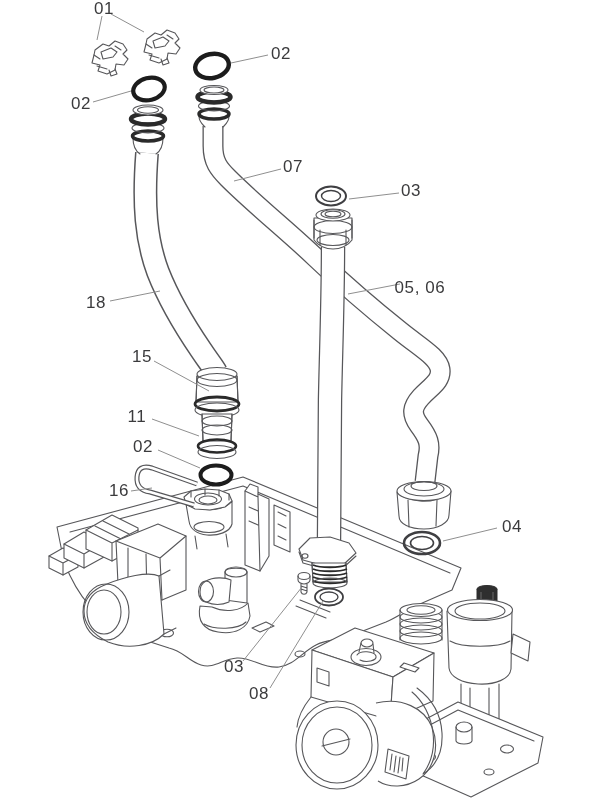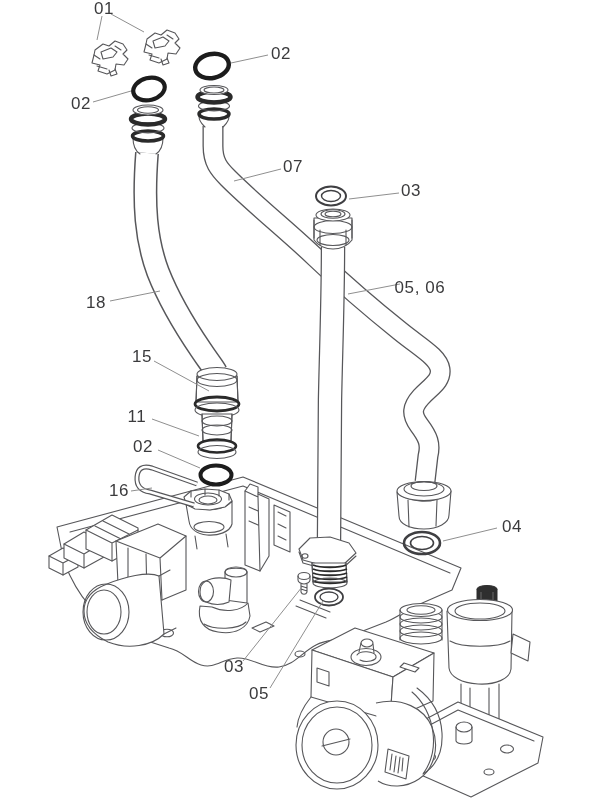--- a/index.html
+++ b/index.html
@@ -296,21 +296,21 @@
   </g>
 </svg>
 
   <div class="callout" style="left:104px;top:9px">01</div>
   <div class="callout" style="left:281px;top:54px">02</div>
   <div class="callout" style="left:81px;top:104px">02</div>
   <div class="callout" style="left:293px;top:167px">07</div>
   <div class="callout" style="left:411px;top:191px">03</div>
   <div class="callout" style="left:420px;top:288px">05, 06</div>
   <div class="callout" style="left:512px;top:527px">04</div>
-  <div class="callout" style="left:259px;top:694px">05</div>
+  <div class="callout" style="left:259px;top:694px">08</div>
   <div class="callout" style="left:234px;top:667px">03</div>
   <div class="callout" style="left:119px;top:491px">16</div>
   <div class="callout" style="left:137px;top:417px">11</div>
   <div class="callout" style="left:142px;top:357px">15</div>
   <div class="callout" style="left:96px;top:303px">18</div>
   <div class="callout" style="left:143px;top:447px">02</div>
 
 </div>
 
 </body></html>

